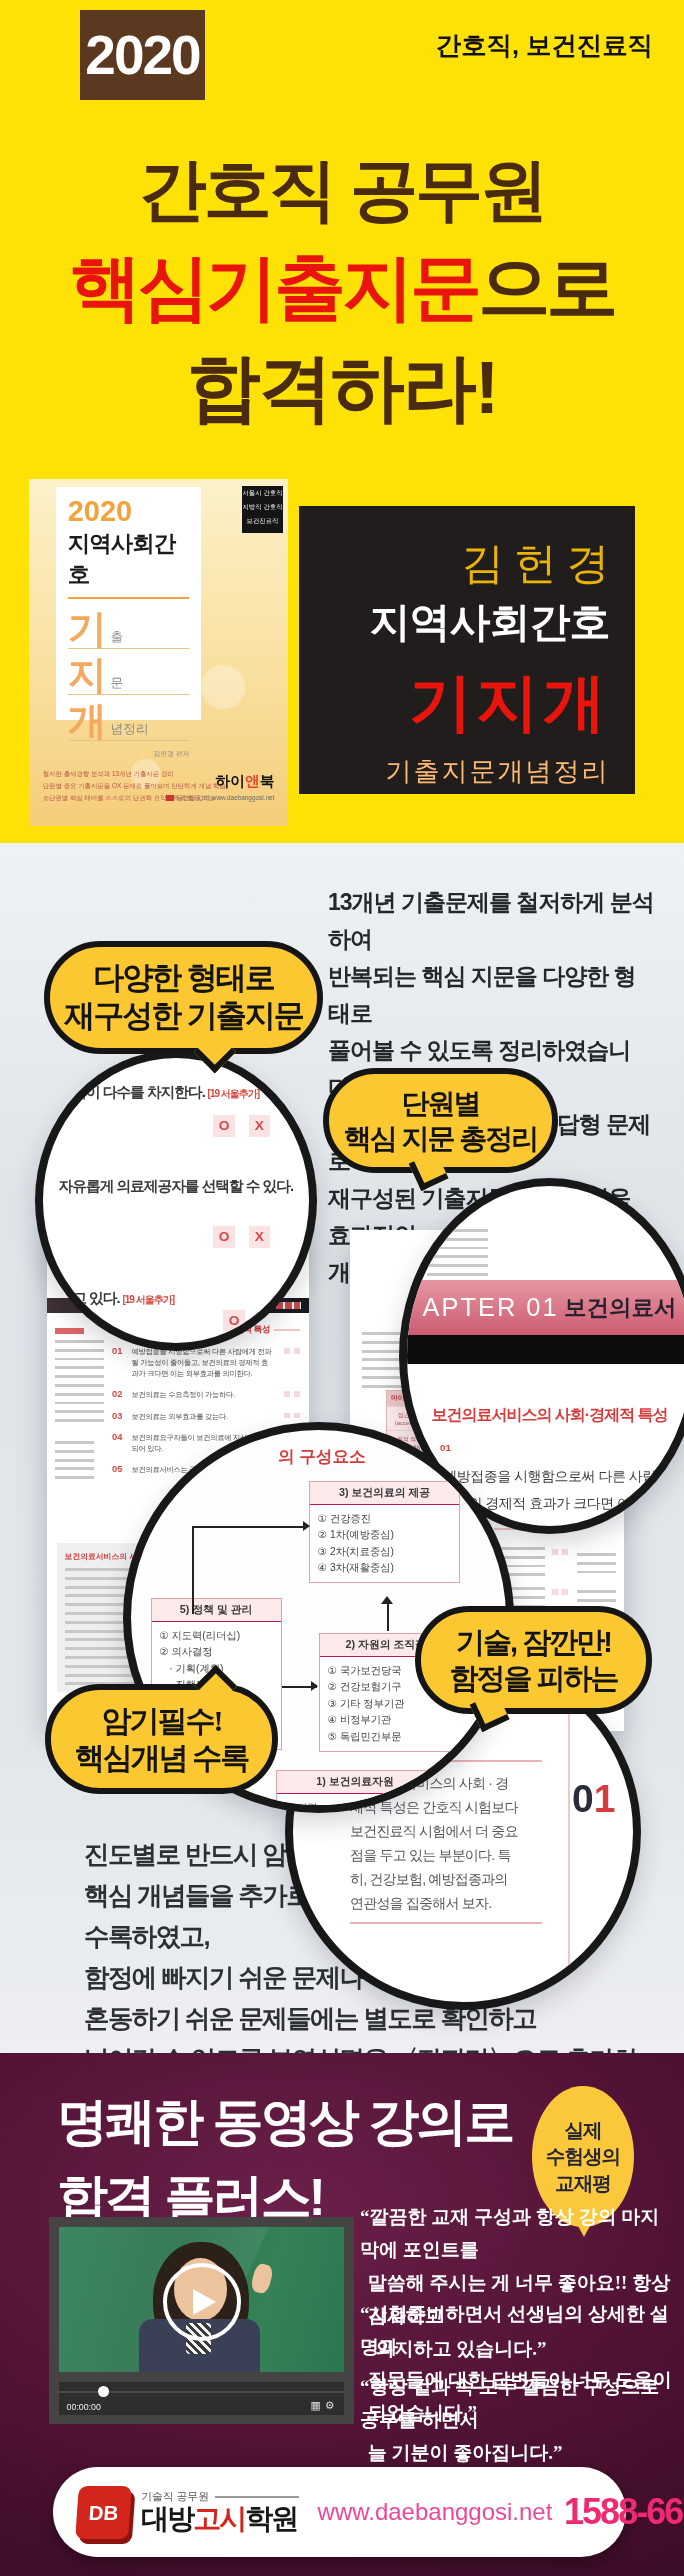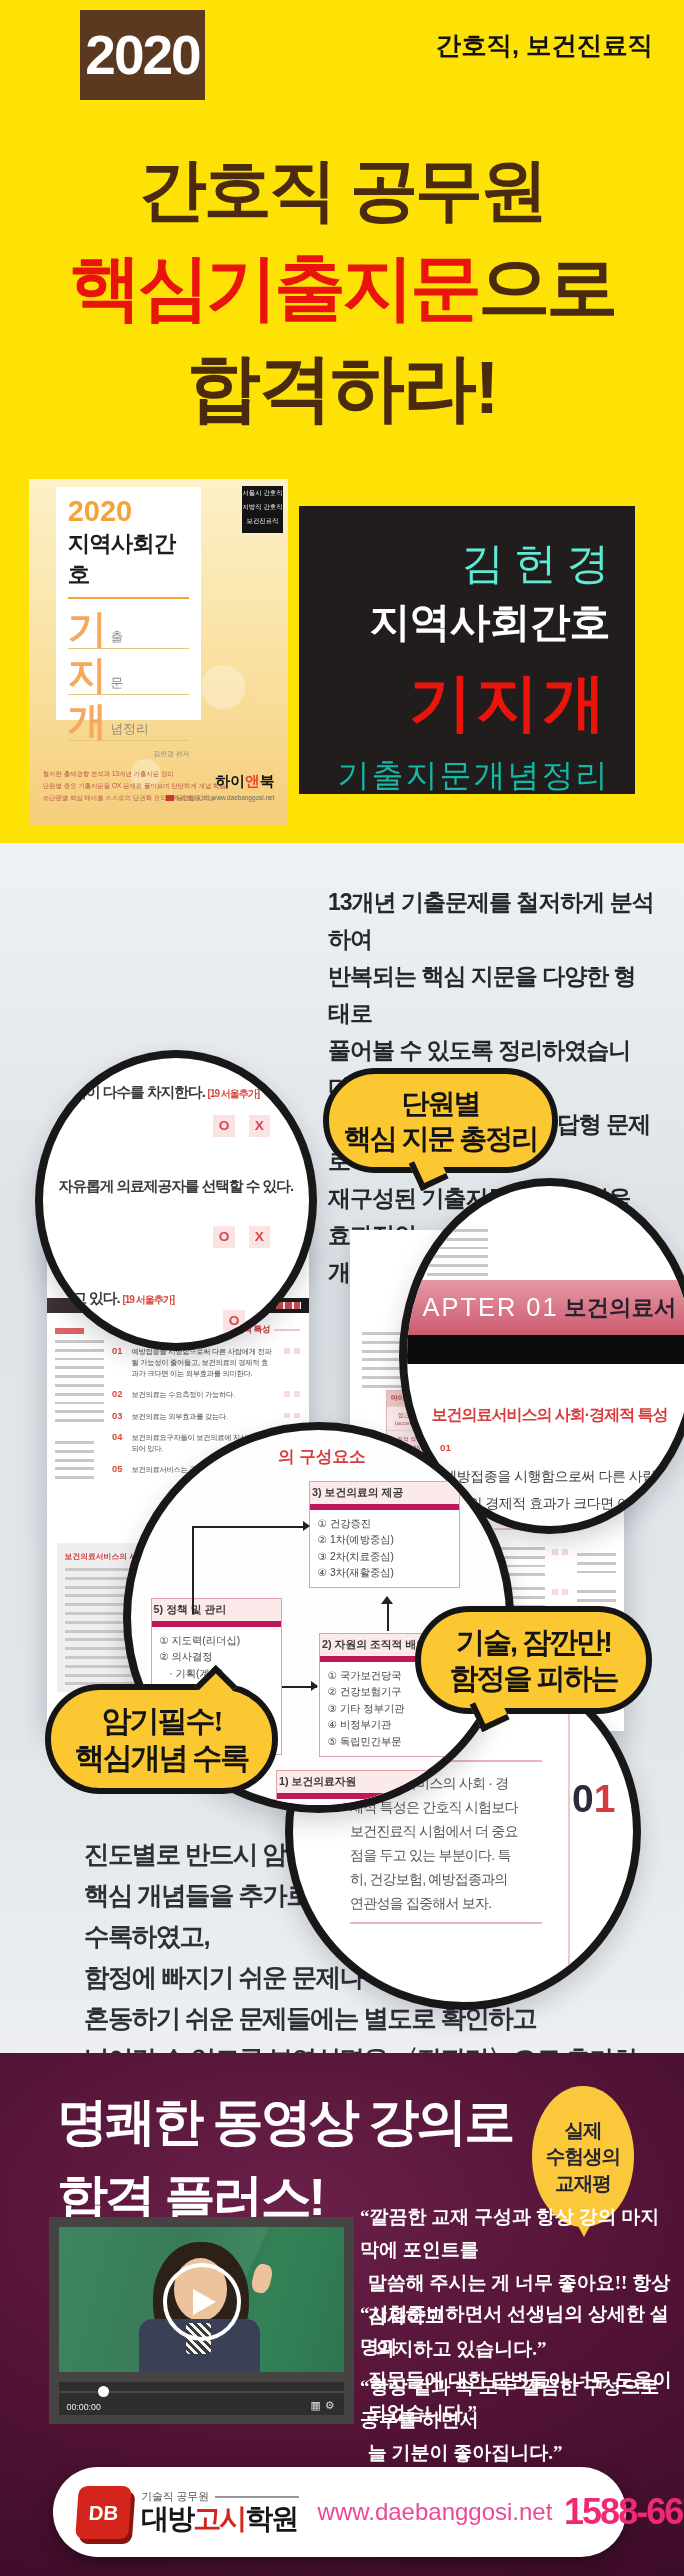--- a/index.html
+++ b/index.html
@@ -41,24 +41,24 @@
   .cover-bullets{position:absolute;left:13.7px;bottom:21.5px;width:186px;font-size:6.4px;color:#b9514b;line-height:1.9;}
   .cover-pub{position:absolute;right:13.7px;bottom:23.5px;text-align:right;}
   .pub-logo{font-size:14.7px;font-weight:bold;color:#111;}
   .pub-logo .mid{color:#e8442e;}
   .pub-note{font-size:6.4px;color:#666;margin-top:2.9px;}
   .pub-note .tv{display:inline-block;width:7.8px;height:5.9px;background:#c33;vertical-align:middle;margin-right:2px;}
 
   
   .panel{position:absolute;left:299px;top:506px;width:336px;height:288px;background:#201d1c;
     box-sizing:border-box;padding:29px 25.4px 0 0;text-align:right;}
-  .p-author{font-size:43px;font-weight:300;color:#5eead4;letter-spacing:9.8px;margin-right:-9.8px;}
+  .p-author{font-size:43px;font-weight:300;color:#eab308;letter-spacing:9.8px;margin-right:-9.8px;}
   .p-subject{font-size:41px;font-weight:bold;color:#fff;letter-spacing:-1px;margin-top:2px;}
   .p-title{font-size:63px;font-weight:bold;color:#e9150d;letter-spacing:3.9px;margin-top:9.8px;}
-  .p-subtitle{font-size:32px;font-weight:300;color:#14b8a6;letter-spacing:2px;margin-top:7.8px;}
+  .p-subtitle{font-size:26px;font-weight:300;color:#fdba74;letter-spacing:2px;margin-top:7.8px;}
 
   
   .features{position:absolute;left:0;top:843px;width:684px;height:1210px;
     background:linear-gradient(180deg,#eff2f4 0%,#dfe4e9 30%,#e2e7eb 75%,#edeff2 100%);}
   .intro{position:absolute;left:328px;top:41px;width:327px;font-size:23px;line-height:37px;
     font-weight:bold;color:#24272b;letter-spacing:-1px;}
 
   .bubble{position:absolute;background:#fcc832;border:6.8px solid #151515;border-radius:59px;
     text-align:center;z-index:6;padding:11.7px 5.9px;box-sizing:border-box;}
   .bubble .bl{font-size:31px;font-weight:bold;color:#141414;line-height:1.25;letter-spacing:-2px;}
@@ -130,22 +130,22 @@
   .c2-black{position:absolute;left:0;top:149px;width:100%;height:29px;background:#0c0c0e;}
   .c2-title{position:absolute;left:0;top:219px;width:100%;text-align:center;font-size:16px;
     font-weight:bold;color:#d63c3c;letter-spacing:-1px;}
   .c2-no{position:absolute;left:33px;top:256px;font-size:9.8px;font-weight:bold;color:#d6483f;}
   .c2-b1{position:absolute;left:0;top:282px;width:100%;text-align:center;font-size:14px;color:#3f3f3f;letter-spacing:-0.5px;}
   .c2-b2{position:absolute;left:0;top:309px;width:100%;text-align:center;font-size:14px;color:#3f3f3f;letter-spacing:-0.5px;}
 
   .c3{left:123px;top:579px;width:375px;height:375px;z-index:5;background:#fdfdfd;}
   .c3-title{position:absolute;left:147px;top:15.6px;font-size:16.6px;font-weight:bold;color:#d63c3c;}
   .dbox{position:absolute;border:1px solid #dfa2a8;background:#fff;}
-  .dbox .dh{background:#fce9ea;border-bottom:6px solid #be185d;font-size:10.8px;font-weight:bold;
-    color:#3a3a3a;text-align:left;padding:3.9px 2px;}
+  .dbox .dh{background:#fce9ea;border-bottom:1px solid #be185d;font-size:10.8px;font-weight:bold;
+    color:#3a3a3a;text-align:center;padding:3.9px 2px;}
   .dbox .di{padding:5.9px 7.8px;font-size:10.3px;color:#444;line-height:1.6;}
   .d-a{left:178px;top:51px;width:149px;}
   .d-b{left:19.6px;top:168px;width:129px;}
   .d-c{left:188px;top:203px;width:156px;}
   .d-d{left:145px;top:340px;width:156px;}
   .arr{position:absolute;background:#222;}
   .ah{position:absolute;width:0;height:0;}
 
   .c4{left:285px;top:811px;width:340px;height:340px;z-index:4;}
   .c4-vline{position:absolute;right:63px;top:0;bottom:0;width:2px;background:#f0c6c6;}
@@ -275,20 +275,24 @@
 
     <div class="intro">
       <div>13개년 기출문제를 철저하게 분석하여</div>
       <div>반복되는 핵심 지문을 다양한 형태로</div>
       <div>풀어볼 수 있도록 정리하였습니다.</div>
       <div>OX문제, 빈칸채우기, 단답형 문제로</div>
       <div>재구성된 기출지문을 통해 더욱 효과적인</div>
       <div>개념정리가 가능합니다.</div>
     </div>
 
+    <div class="bubble b1">
+      <div class="bl">다양한 형태로</div>
+      <div class="bl">재구성한 기출지문</div>
+    </div>
     <div class="bubble b2">
       <div class="bl">단원별</div>
       <div class="bl">핵심 지문 총정리</div>
     </div>
     <div class="bubble b3">
       <div class="bl">기술, 잠깐만!</div>
       <div class="bl">함정을 피하는</div>
     </div>
     <div class="bubble b4">
       <div class="bl">암기필수!</div>

